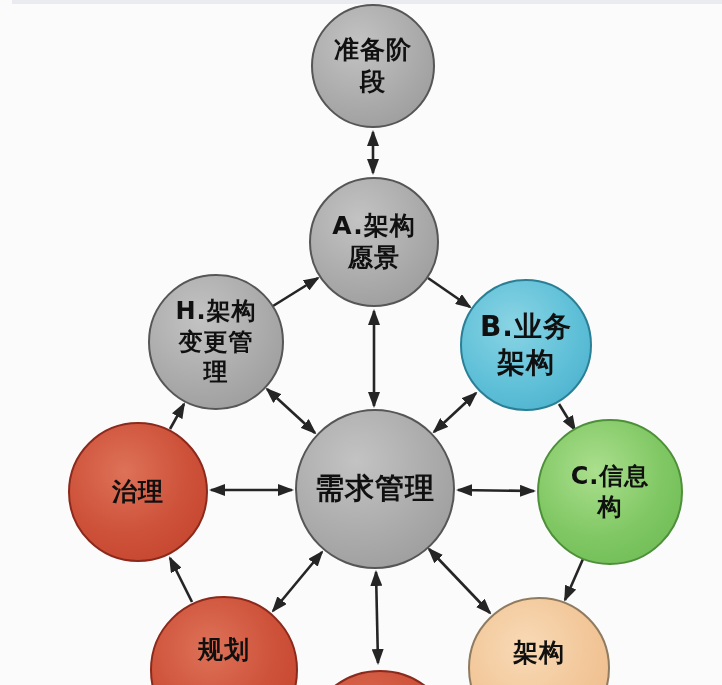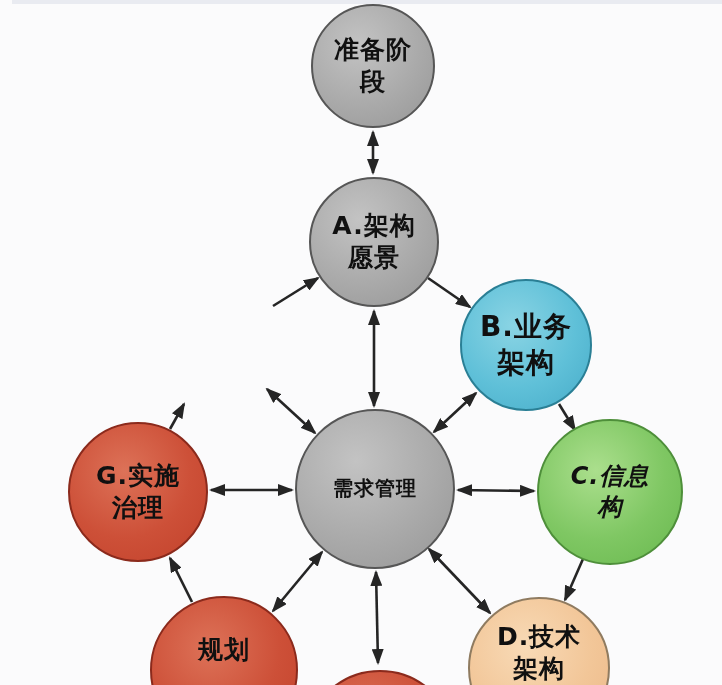--- a/index.html
+++ b/index.html
@@ -27,37 +27,36 @@
     background:radial-gradient(circle at 38% 32%, #c3c3c3 0%, #aaaaaa 55%, #969696 100%);
     border:2px solid #565656;
   }
   .blue{
     background:radial-gradient(circle at 40% 35%, #8ad4e4 0%, #5fc0d8 55%, #46abc8 100%);
     border:2px solid #2a7f95;
   }
   .green{
     background:radial-gradient(circle at 40% 35%, #abdf8d 0%, #7fc763 55%, #68b84e 100%);
     border:2px solid #4e8f3a;
-    font-style:italic;
   }
   .red{
     background:radial-gradient(circle at 40% 35%, #dd7258 0%, #cd5038 55%, #c2412b 100%);
     border:2px solid #8b2a1c;
   }
   .peach{
     background:radial-gradient(circle at 40% 35%, #f8dab6 0%, #f2c698 55%, #ecb888 100%);
     border:2px solid #8f7b60;
   }
   
   #n-prep{left:299px;top:4px;width:124px;height:124px;font-size:25px;}
   #n-a{left:297px;top:177px;width:130px;height:130px;font-size:25px;text-align:right;}
   #n-h{left:136px;top:274px;width:136px;height:136px;font-size:24px;}
   #n-b{left:448px;top:279px;width:132px;height:132px;font-size:28px;}
   #n-g{left:56px;top:422px;width:140px;height:140px;font-size:25px;}
-  #n-req{left:283px;top:409px;width:160px;height:160px;font-size:20px;}
+  #n-req{left:283px;top:409px;width:160px;height:160px;font-size:29px;}
   #n-c{left:525px;top:419px;width:146px;height:146px;font-size:24px;}
   #n-f{left:138px;top:596px;width:148px;height:148px;font-size:25px;padding-bottom:40px;}
   #n-d{left:456px;top:597px;width:142px;height:142px;font-size:25px;padding-bottom:30px;}
   #n-e{left:292px;top:670px;width:152px;height:152px;font-size:25px;}
 </style>
 </head>
 <body>
 
 <div class="canvas">
   <div class="top-strip"></div>
@@ -90,43 +89,46 @@
   <div id="n-prep" class="node gray">
     <span>准备阶</span>
     <span>段</span>
   </div>
 
   <div id="n-a" class="node gray">
     <span>A.架构</span>
     <span>愿景</span>
   </div>
 
+  <div id="n-h" class="node gray">
+    <span>H.架构</span>
+    <span>变更管</span>
+    <span>理</span>
+  </div>
 
   <div id="n-b" class="node blue">
     <span>B.业务</span>
     <span>架构</span>
   </div>
 
   <div id="n-g" class="node red">
-    <span>G.实施</span>
     <span>治理</span>
   </div>
 
   <div id="n-req" class="node gray">
     <span>需求管理</span>
   </div>
 
   <div id="n-c" class="node green">
     <span>C.信息</span>
     <span>构</span>
   </div>
 
   <div id="n-f" class="node red">
     <span>规划</span>
   </div>
 
   <div id="n-d" class="node peach">
-    <span>D.技术</span>
     <span>架构</span>
   </div>
 
   <div id="n-e" class="node red"></div>
 </div>
 
 </body></html>

